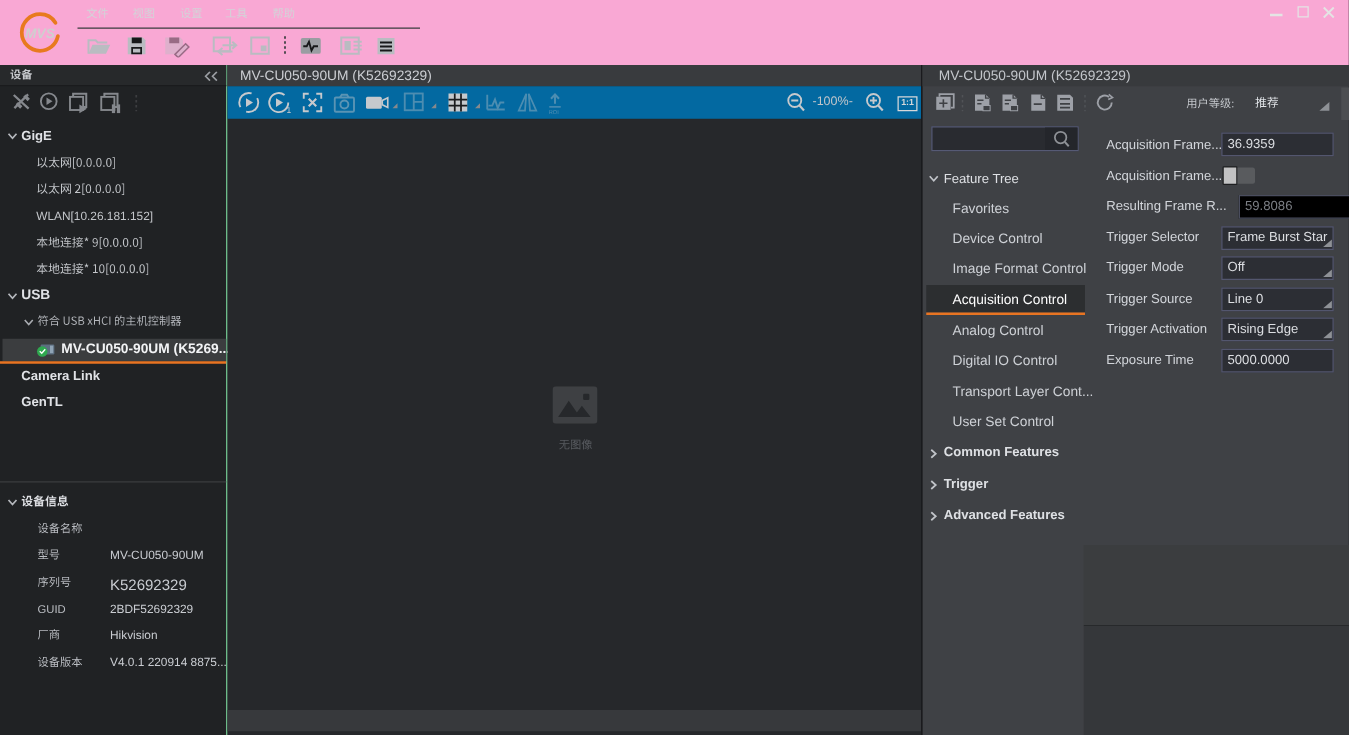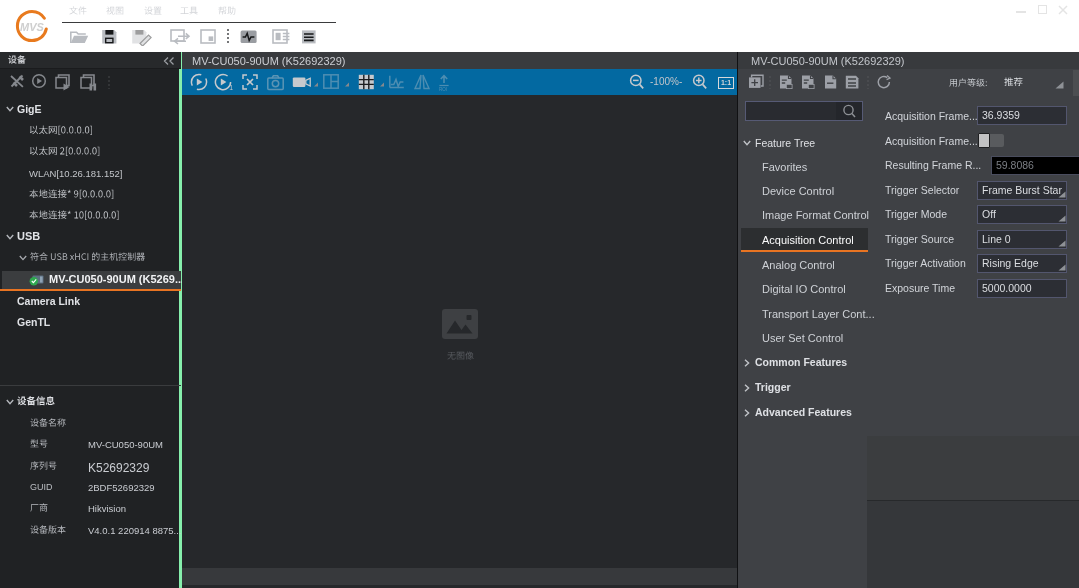--- a/index.html
+++ b/index.html
@@ -2,21 +2,21 @@
 <html><head><meta charset="utf-8"><style>
 *{margin:0;padding:0;box-sizing:border-box}
 html,body{width:1079px;height:588px;overflow:hidden;background:#202224;font-family:"Liberation Sans",sans-serif}
 .abs{position:absolute}
 .txt{position:absolute;white-space:nowrap}
 .inp{position:absolute;width:90px;height:19px;background:#2c2e34;border:1px solid #53566e;font-size:10.5px;color:#dcdee2;line-height:17px;padding-left:4px;white-space:nowrap;overflow:hidden}
 svg{display:block}
 </style></head>
 <body>
 
-<div class="abs" style="left:0;top:0;width:1079px;height:52px;background:#ffffff">
+<div class="abs" style="left:0;top:0;width:1079px;height:52px;background:#f9a8d4">
 
   <svg class="abs" style="left:13px;top:7px" width="38" height="38" viewBox="0 0 38 38">
     <circle cx="19" cy="19" r="14.6" fill="none" stroke="#e87a1e" stroke-width="3" stroke-dasharray="80 12" stroke-dashoffset="-3" stroke-linecap="round"></circle>
     <text x="19" y="23.5" font-size="11" font-weight="bold" font-style="italic" fill="#cfcfcf" text-anchor="middle" font-family="Liberation Sans">MVS</text>
   </svg>
 
   <div class="txt" style="left:69px;top:6px">
       <svg width="18.0" height="10.9" style="display:block" viewBox="0 0 18.0 10.9">
         <path fill="#d2d4d8" d="M3.8 0.5C4.1 1.0 4.4 1.6 4.5 1.9L5.2 1.7C5.1 1.3 4.8 0.7 4.5 0.3ZM0.4 1.9V2.6H1.9C2.4 4.0 3.1 5.2 4.0 6.1C3.0 6.9 1.8 7.6 0.3 8.0C0.5 8.1 0.7 8.5 0.7 8.6C2.2 8.1 3.5 7.5 4.5 6.6C5.5 7.5 6.8 8.2 8.2 8.6C8.4 8.4 8.5 8.1 8.7 8.0C7.3 7.6 6.0 7.0 5.0 6.1C5.9 5.2 6.6 4.0 7.2 2.6H8.6V1.9ZM4.5 5.6C3.7 4.8 3.0 3.8 2.6 2.6H6.4C5.9 3.8 5.3 4.8 4.5 5.6Z M11.9 4.9V5.5H14.4V8.6H15.1V5.5H17.6V4.9H15.1V2.9H17.2V2.2H15.1V0.5H14.4V2.2H13.2C13.3 1.8 13.4 1.4 13.5 0.9L12.9 0.8C12.7 2.0 12.3 3.2 11.8 3.9C11.9 4.0 12.2 4.1 12.4 4.2C12.6 3.9 12.8 3.4 13.0 2.9H14.4V4.9ZM11.4 0.4C10.9 1.8 10.1 3.1 9.3 4.0C9.4 4.1 9.6 4.5 9.7 4.7C10.0 4.3 10.2 4.0 10.5 3.6V8.6H11.2V2.5C11.5 1.9 11.8 1.3 12.1 0.6Z"></path>
       </svg>
@@ -93,21 +93,21 @@
     </g>
   </svg>
 
   <div class="abs" style="left:1016px;top:11px;width:10px;height:2px;background:#e4e4e4"></div>
   <div class="abs" style="left:1038px;top:5px;width:9px;height:9px;border:1.5px solid #e4e4e4"></div>
   <svg class="abs" style="left:1058px;top:5px" width="10" height="10" viewBox="0 0 10 10">
       <path d="M1 1 L9 9 M9 1 L1 9" stroke="#e4e4e4" stroke-width="1.5"></path>
     </svg>
 </div>
 
-<div class="abs" style="left:0;top:52px;width:182px;height:536px;background:#202224;border-right:3px solid #86efac">
+<div class="abs" style="left:0;top:52px;width:182px;height:536px;background:#202224;border-right:1px solid #86efac">
   <div class="abs" style="left:0;top:0;width:181px;height:17px;background:#27292b;border-bottom:1px solid #1a1b1d">
     <div class="txt" style="left:8px;top:3px">
         <svg width="18.0" height="10.9" style="display:block" viewBox="0 0 18.0 10.9">
           <path fill="#c6c8cc" d="M0.9 1.0C1.4 1.5 2.0 2.1 2.3 2.5L3.1 1.8C2.7 1.4 2.1 0.8 1.6 0.4ZM0.3 3.1V4.1H1.4V6.8C1.4 7.2 1.1 7.5 0.9 7.7C1.1 7.9 1.4 8.3 1.5 8.6C1.6 8.4 1.9 8.1 3.6 6.7C3.5 6.5 3.3 6.1 3.2 5.8L2.4 6.5V3.1ZM4.2 0.6V1.5C4.2 2.2 4.1 2.8 2.9 3.3C3.1 3.4 3.5 3.9 3.7 4.1C4.9 3.5 5.2 2.5 5.2 1.6H6.4V2.5C6.4 3.4 6.6 3.8 7.5 3.8C7.6 3.8 7.9 3.8 8.1 3.8C8.3 3.8 8.5 3.8 8.6 3.7C8.6 3.5 8.6 3.1 8.6 2.8C8.4 2.9 8.2 2.9 8.1 2.9C8.0 2.9 7.7 2.9 7.6 2.9C7.5 2.9 7.5 2.8 7.5 2.5V0.6ZM6.9 5.2C6.6 5.7 6.2 6.1 5.8 6.5C5.3 6.1 5.0 5.7 4.7 5.2ZM3.4 4.2V5.2H4.1L3.7 5.3C4.0 6.0 4.5 6.6 4.9 7.1C4.3 7.4 3.6 7.6 2.8 7.8C3.0 8.0 3.2 8.4 3.3 8.7C4.2 8.5 5.1 8.2 5.8 7.7C6.4 8.2 7.2 8.5 8.1 8.7C8.3 8.4 8.5 8.0 8.8 7.8C8.0 7.6 7.3 7.4 6.7 7.1C7.4 6.4 7.9 5.5 8.2 4.4L7.6 4.1L7.4 4.2Z M14.8 1.9C14.4 2.2 13.9 2.5 13.4 2.8C12.9 2.5 12.4 2.3 12.1 2.0L12.1 1.9ZM12.2 0.2C11.8 1.0 10.9 1.8 9.5 2.4C9.8 2.5 10.1 2.9 10.3 3.2C10.6 3.0 11.0 2.8 11.3 2.6C11.6 2.8 11.9 3.0 12.2 3.2C11.3 3.6 10.2 3.8 9.2 3.9C9.3 4.1 9.5 4.6 9.6 4.9L10.3 4.8V8.7H11.5V8.5H15.4V8.7H16.6V4.7H10.6C11.6 4.5 12.6 4.2 13.5 3.9C14.6 4.3 15.9 4.6 17.2 4.8C17.4 4.5 17.6 4.0 17.9 3.8C16.7 3.7 15.7 3.5 14.7 3.2C15.4 2.7 16.1 2.1 16.5 1.4L15.8 0.9L15.6 1.0H13.0C13.1 0.8 13.3 0.6 13.4 0.5ZM11.5 7.0H12.9V7.6H11.5ZM11.5 6.1V5.7H12.9V6.1ZM15.4 7.0V7.6H14.0V7.0ZM15.4 6.1H14.0V5.7H15.4Z"></path>
         </svg>
       </div>
     <svg class="abs" style="left:163px;top:5px" width="12" height="8" viewBox="0 0 12 8">
         <path d="M5 0.5 L1.5 4 L5 7.5 M10.5 0.5 L7 4 L10.5 7.5" stroke="#9a9da2" stroke-width="1.3" fill="none"></path>
       </svg>
   </div>

